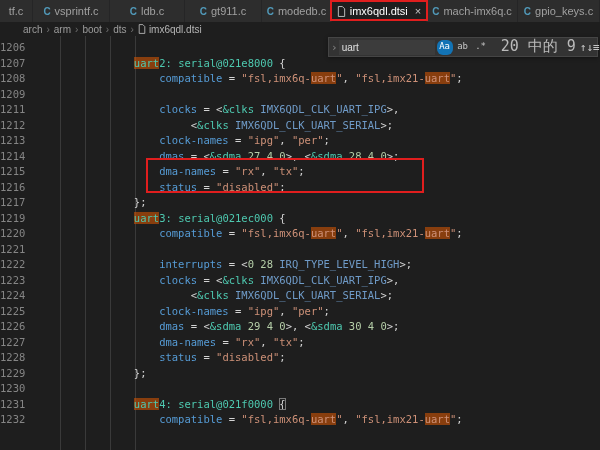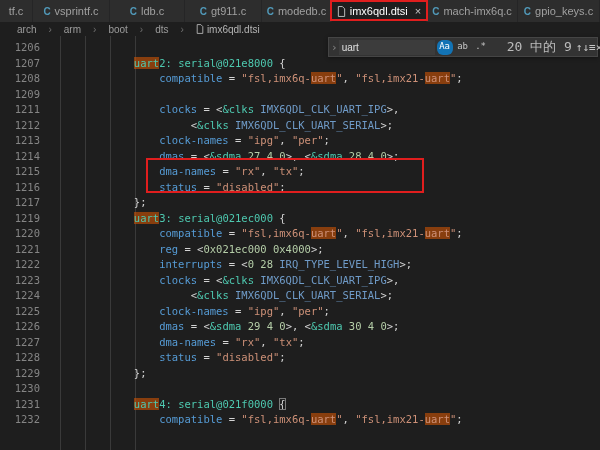--- a/index.html
+++ b/index.html
@@ -18,52 +18,52 @@
   .tab:nth-child(4){width:77px}
   .tab:nth-child(5){width:70px}
   .tab:nth-child(6){width:95px}
   .tab:nth-child(7){width:91px}
   .tab:nth-child(8){width:82px}
   .cicon{color:#519aba;font-weight:bold;font-size:10px;font-family:"Liberation Sans",sans-serif}
   .ficon{flex:0 0 auto}
   .tclose{color:#c5c5c5;font-size:11px;margin-left:3px;line-height:1}
 
   
-  .breadcrumb{height:14px;display:flex;align-items:center;gap:12px;padding-left:17px;
+  .breadcrumb{height:14px;display:flex;align-items:center;gap:4px;padding-left:23px;
               background:#1e1e1e;font-size:10px;color:#9d9d9d}
   .crumb{cursor:pointer}
   .sep{color:#6e6e6e}
   .bc-file{color:#b5b5b5;display:flex;align-items:center;gap:3px}
 
   
   .editor{position:relative;height:414px;background:#1e1e1e;
           font-family:"DejaVu Sans Mono","Liberation Mono",monospace;
           font-size:10.5px;line-height:15.5px;color:#d4d4d4}
   .guide{position:absolute;top:0;bottom:0;width:1px;background:#3a3a3a;z-index:0}
   .g1{left:60px}.g2{left:85px}.g3{left:110px}.g4{left:135px}
   .code{position:relative;padding-top:4px;z-index:1}
   .line{display:flex;height:15.5px}
-  .ln{flex:0 0 40px;text-align:right;padding-right:18px;color:#858585;user-select:none}
+  .ln{flex:0 0 40px;text-align:left;padding-right:18px;color:#858585;user-select:none}
   .ltext{white-space:pre}
   .hl{background:rgba(234,92,0,0.52)}
   .bx{outline:1px solid #7a7a7a;outline-offset:-1px}
 
   
   .find{position:absolute;top:1px;left:328px;width:270px;height:20px;background:#333333;
         border:1px solid #454545;box-sizing:border-box;display:flex;align-items:center;
         padding:0 2px;z-index:5;box-shadow:0 1px 4px rgba(0,0,0,.4)}
   .ftoggle{width:9px;color:#888;font-size:11px;cursor:pointer;line-height:1}
   .find input{width:90px;height:15px;background:#3c3c3c;border:none;outline:none;
         color:#e0e0e0;font-size:10px;padding:0 3px;margin-left:1px;
         font-family:"Liberation Sans",sans-serif}
   .opt{min-width:14px;height:15px;display:flex;align-items:center;justify-content:center;
        border-radius:6px;margin-left:2px;font-size:9px;color:#c5c5c5;cursor:pointer;padding:0 1px}
   .opt.on{background:#1273b5;color:#ffffff}
   .wordopt{}
-  .results{margin:0 4px 0 18px;font-size:13px;color:#bbbbbb;white-space:nowrap}
+  .results{margin:0 4px 0 12px;font-size:15px;color:#bbbbbb;white-space:nowrap}
   .fbtn{width:14px;text-align:center;color:#c5c5c5;font-size:11px;cursor:pointer;line-height:1}
   .fbtn.first{margin-left:auto}
 
   
   .anno{position:absolute;border:2px solid #e01e1e;box-sizing:border-box;z-index:9;pointer-events:none}
   #annoTab{left:330px;top:0;width:98px;height:21px}
   #annoCode{left:146px;top:158px;width:278px;height:35px}
 </style>
 <style>.tk-label{color:#4ec9b0}.tk-prop{color:#569cd6}.tk-str{color:#ce9178}.tk-num{color:#b5cea8}.tk-const{color:#6f9bc8}.tk-punct{color:#d4d4d4}.hl{background:rgba(234,92,0,0.52)}.ln{color:#858585}</style></head>
 <body>
@@ -188,21 +188,20 @@
       <div class="line">
         <span class="ln">1219</span>
         <span class="ltext">            <span class="tk-label hl">uart</span><span class="tk-label">3:</span><span class="tk-punct"> </span><span class="tk-label">serial@021ec000</span><span class="tk-punct"> {</span></span>
       </div>
       <div class="line">
         <span class="ln">1220</span>
         <span class="ltext">                <span class="tk-prop">compatible</span><span class="tk-punct"> = </span><span class="tk-str">"fsl,imx6q-</span><span class="tk-str hl">uart</span><span class="tk-str">"</span><span class="tk-punct">, </span><span class="tk-str">"fsl,imx21-</span><span class="tk-str hl">uart</span><span class="tk-str">"</span><span class="tk-punct">;</span></span>
       </div>
       <div class="line">
         <span class="ln">1221</span>
-        <span class="ltext">                <span class="tk-prop">reg</span><span class="tk-punct"> = </span><span class="tk-punct">&lt;</span><span class="tk-num">0x021ec000 0x4000</span><span class="tk-punct">&gt;;</span></span>
       </div>
       <div class="line">
         <span class="ln">1222</span>
         <span class="ltext">                <span class="tk-prop">interrupts</span><span class="tk-punct"> = </span><span class="tk-punct">&lt;</span><span class="tk-num">0 28</span><span class="tk-punct"> </span><span class="tk-const">IRQ_TYPE_LEVEL_HIGH</span><span class="tk-punct">&gt;;</span></span>
       </div>
       <div class="line">
         <span class="ln">1223</span>
         <span class="ltext">                <span class="tk-prop">clocks</span><span class="tk-punct"> = </span><span class="tk-punct">&lt;</span><span class="tk-label">&amp;clks</span><span class="tk-punct"> </span><span class="tk-const">IMX6QDL_CLK_UART_IPG</span><span class="tk-punct">&gt;,</span></span>
       </div>
       <div class="line">

